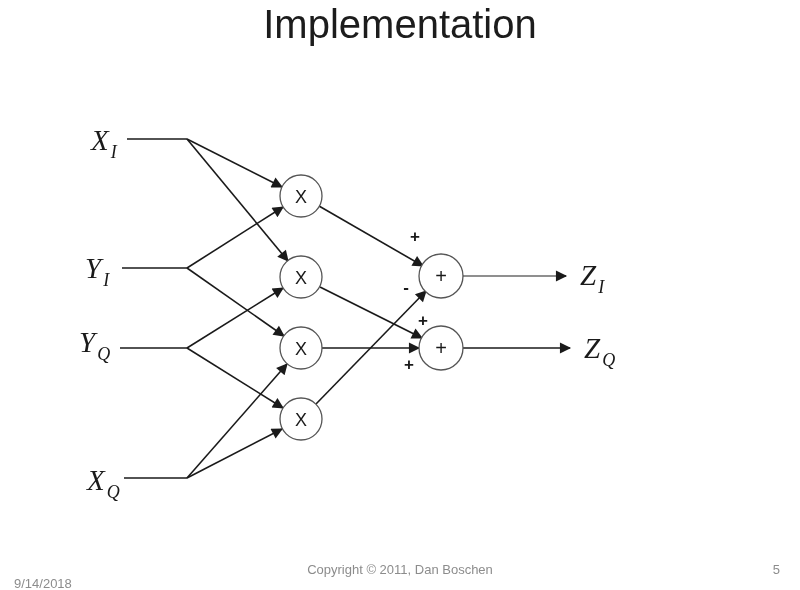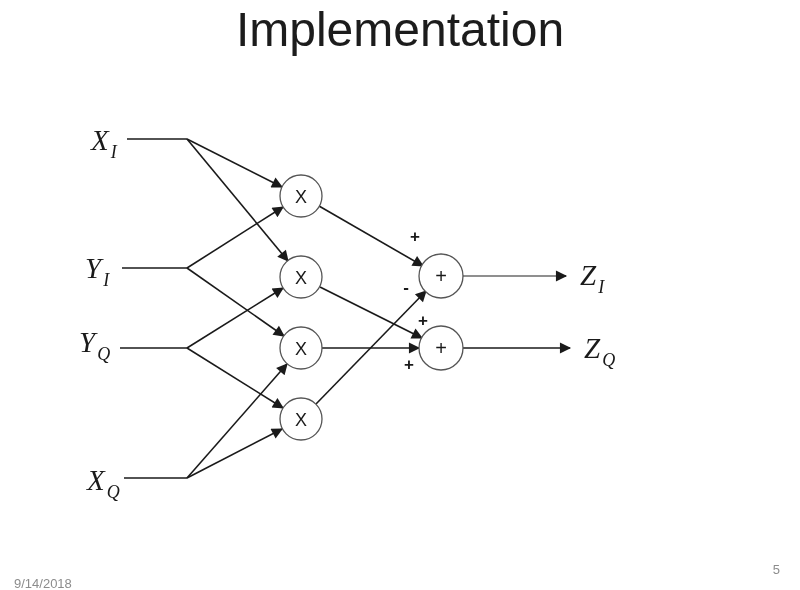--- a/index.html
+++ b/index.html
@@ -14,21 +14,21 @@
     height: 590px;
     background: #ffffff;
     overflow: hidden;
   }
   .slide-title {
     position: absolute;
     top: 2px;
     left: 0;
     width: 100%;
     text-align: center;
-    font-size: 48px;
+    font-size: 40px;
     font-weight: 400;
     color: #1c1c1c;
     letter-spacing: 0px;
     font-family: "Liberation Sans", sans-serif;
   }
   .diagram-svg {
     position: absolute;
     top: 0;
     left: 0;
   }
@@ -164,17 +164,18 @@
       <text class="nodelabel" x="91" y="150"><tspan>X</tspan><tspan class="sublabel" dx="2" dy="8">I</tspan></text>
       <text class="nodelabel" x="85" y="278"><tspan>Y</tspan><tspan class="sublabel" dx="2" dy="8">I</tspan></text>
       <text class="nodelabel" x="79" y="352"><tspan>Y</tspan><tspan class="sublabel" dx="2" dy="8">Q</tspan></text>
       <text class="nodelabel" x="87" y="490"><tspan>X</tspan><tspan class="sublabel" dx="2" dy="8">Q</tspan></text>
       <text class="nodelabel" x="580" y="285"><tspan>Z</tspan><tspan class="sublabel" dx="2" dy="8">I</tspan></text>
       <text class="nodelabel" x="584" y="358"><tspan>Z</tspan><tspan class="sublabel" dx="2" dy="8">Q</tspan></text>
     </g>
   </svg>
 
   <div class="footer">
+    <span class="footer-copyright">Copyright © 2011, Dan Boschen</span>
     <span class="footer-date">9/14/2018</span>
     <span class="footer-page">5</span>
   </div>
 
 </div>
 
 </body></html>

